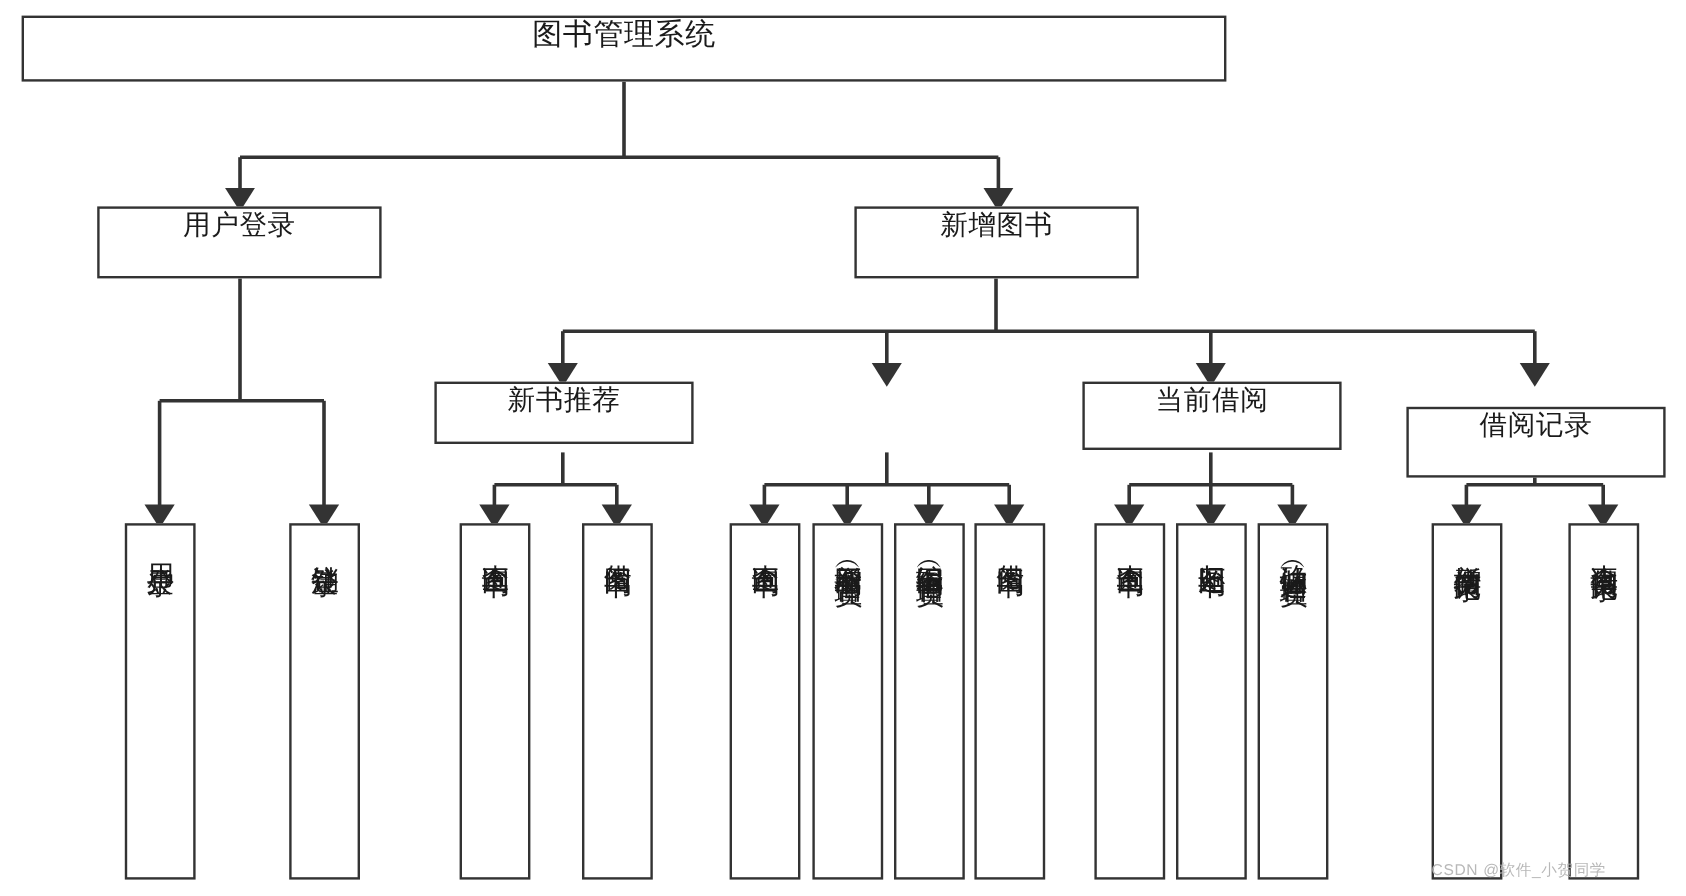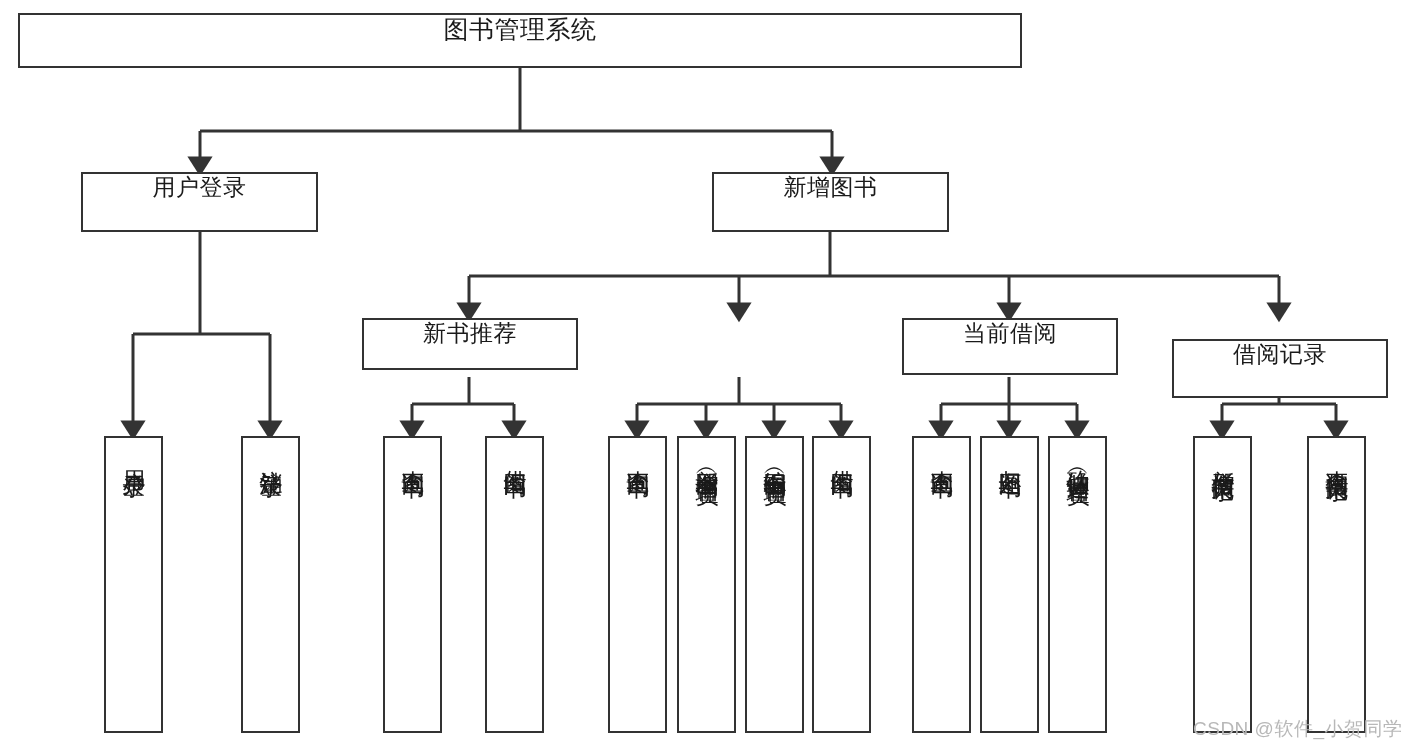--- a/index.html
+++ b/index.html
@@ -50,21 +50,21 @@
   .node.leaf .label {
     writing-mode: vertical-rl;
     text-orientation: upright;
     font-size: 23px;
     line-height: 1.12;
     letter-spacing: 2px;
     white-space: nowrap;
   }
   .watermark {
     position: absolute;
-    font-size: 19px;
+    font-size: 13px;
     color: #b8b8b8;
     white-space: nowrap;
     letter-spacing: 0.5px;
     text-align: right;
   }
 </style>
 </head>
 <body>
 
 <div id="canvas">

